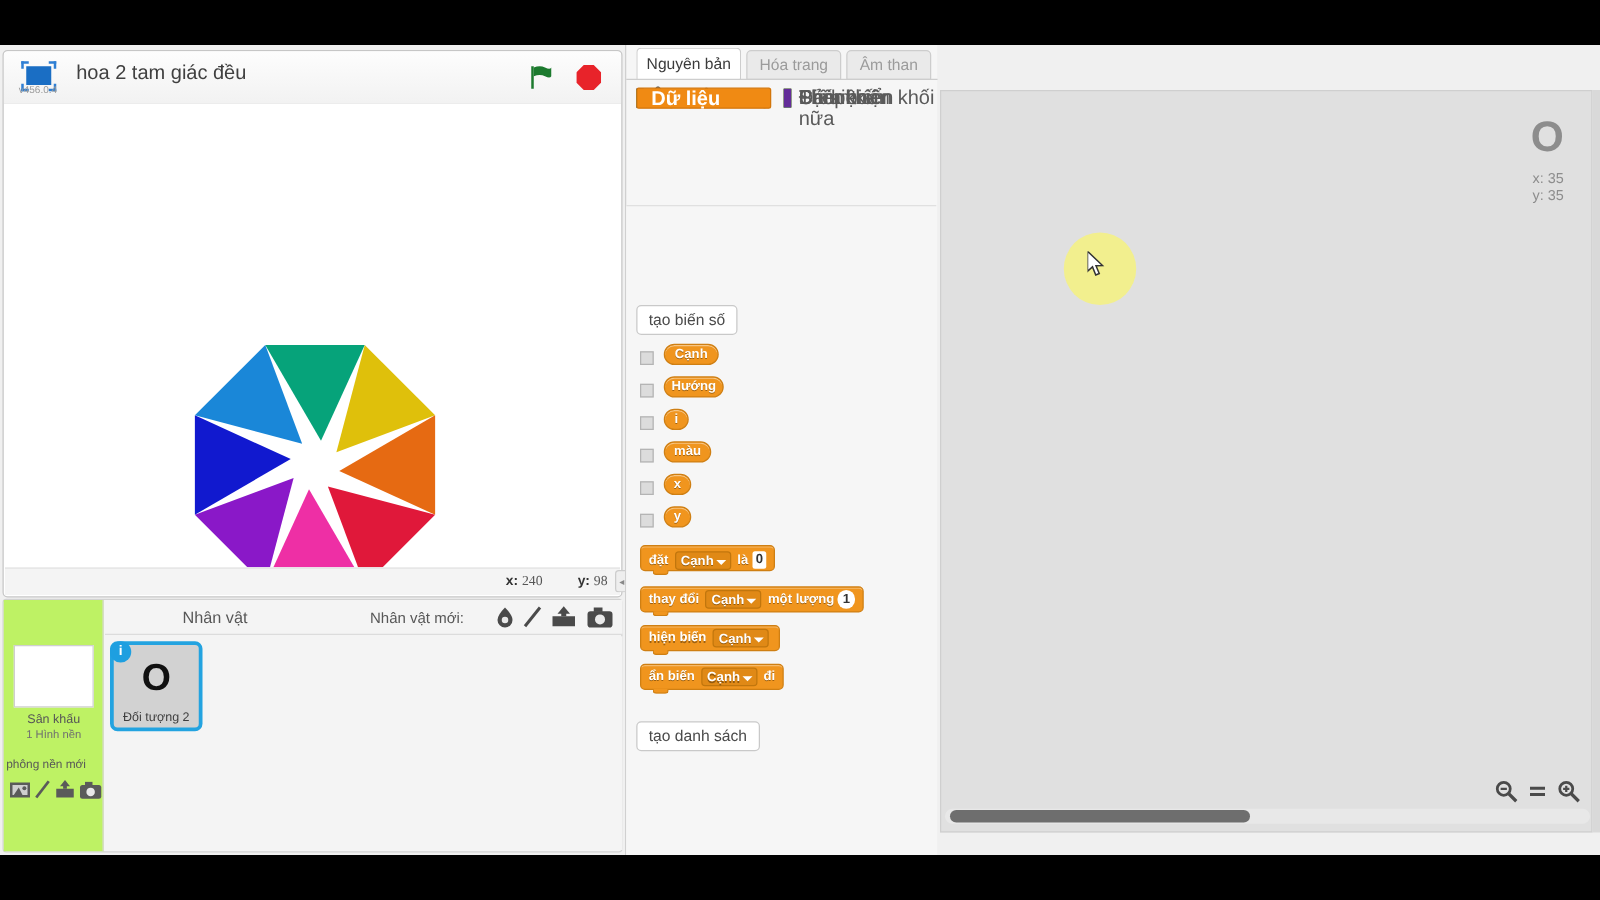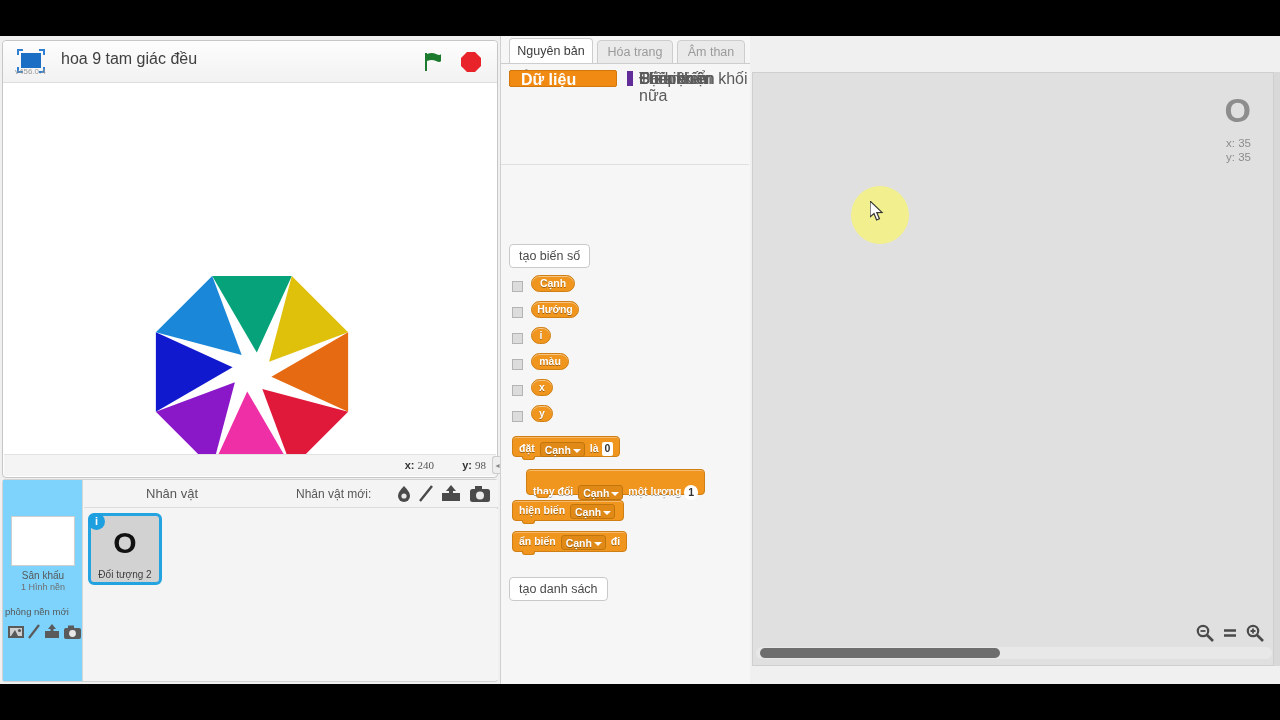--- a/index.html
+++ b/index.html
@@ -79,21 +79,21 @@
     font-size:8px; color:#888; text-align:center; line-height:17px; cursor:pointer;
   }
 
   
   .sprite-panel {
     position:absolute; left:2px; top:443px; width:496px; height:203px;
     background:#f4f4f4; border:1px solid #d2d2d2; border-radius:3px;
   }
   .stage-selector {
     position:absolute; left:0; top:0; width:80px; height:201px;
-    background:#7dd3fc; border-right:1px solid #d8d8d8;
+    background:#bef264; border-right:1px solid #d8d8d8;
   }
   .stage-thumb {
     position:absolute; left:8px; top:36px; width:64px; height:50px;
     background:#fff; border:1px solid #cfcfcf;
   }
   .stage-lbl1 { position:absolute; left:0; top:90px; width:80px; text-align:center; font-size:10px; color:#575757; }
   .stage-lbl2 { position:absolute; left:0; top:102px; width:80px; text-align:center; font-size:9px; color:#6f6f6f; }
   .newbg-lbl  { position:absolute; left:2px; top:126px; width:78px; font-size:9.5px; color:#575757; }
   .newbg-icons{ position:absolute; left:4px; top:142px; width:76px; height:20px; }
 
@@ -250,21 +250,21 @@
 
       <div class="stage-header">
         <div class="proj-icon">
           <div class="inner"></div>
           <div class="c tl"></div>
               <div class="c tr"></div>
               <div class="c bl"></div>
               <div class="c br"></div>
         </div>
         <div class="version">v456.0.4</div>
-        <div class="proj-title">hoa 9 tam giác đều</div>
+        <div class="proj-title">hoa 2 tam giác đều</div>
 
         <div class="flag-btn">
           <svg width="22" height="22" viewBox="0 0 22 22">
             <path d="M5 2 L5 20" stroke="#1c7a2e" stroke-width="2" fill="none"></path>
             <path d="M6 3 Q11 1 15 3 Q19 5 20 3 L20 10 Q19 12 15 10 Q11 8 6 10 Z" fill="#1c7a2e"></path>
           </svg>
         </div>
         <div class="stop-btn">
           <div class="stop-oct"></div>
         </div>
@@ -443,21 +443,21 @@
       <div class="vpill" style="left:30px;top:240px;width:22px">y</div>
 
       <div class="blk" style="left:11px;top:271px;padding:2px 6px">
         <span>đặt</span>
         <span class="drop">Cạnh</span>
         <span>là</span>
         <span class="numi">0</span>
         <span class="notch"></span>
       </div>
 
-      <div class="blk" style="left:25px;top:304px;padding:12px 6px">
+      <div class="blk" style="left:11px;top:304px;padding:0 6px">
         <span>thay đổi</span>
         <span class="drop">Cạnh</span>
         <span>một lượng</span>
         <span class="numr">1</span>
         <span class="notch"></span>
       </div>
 
       <div class="blk" style="left:11px;top:335px;padding:0 6px">
         <span>hiện biến</span>
         <span class="drop">Cạnh</span>

